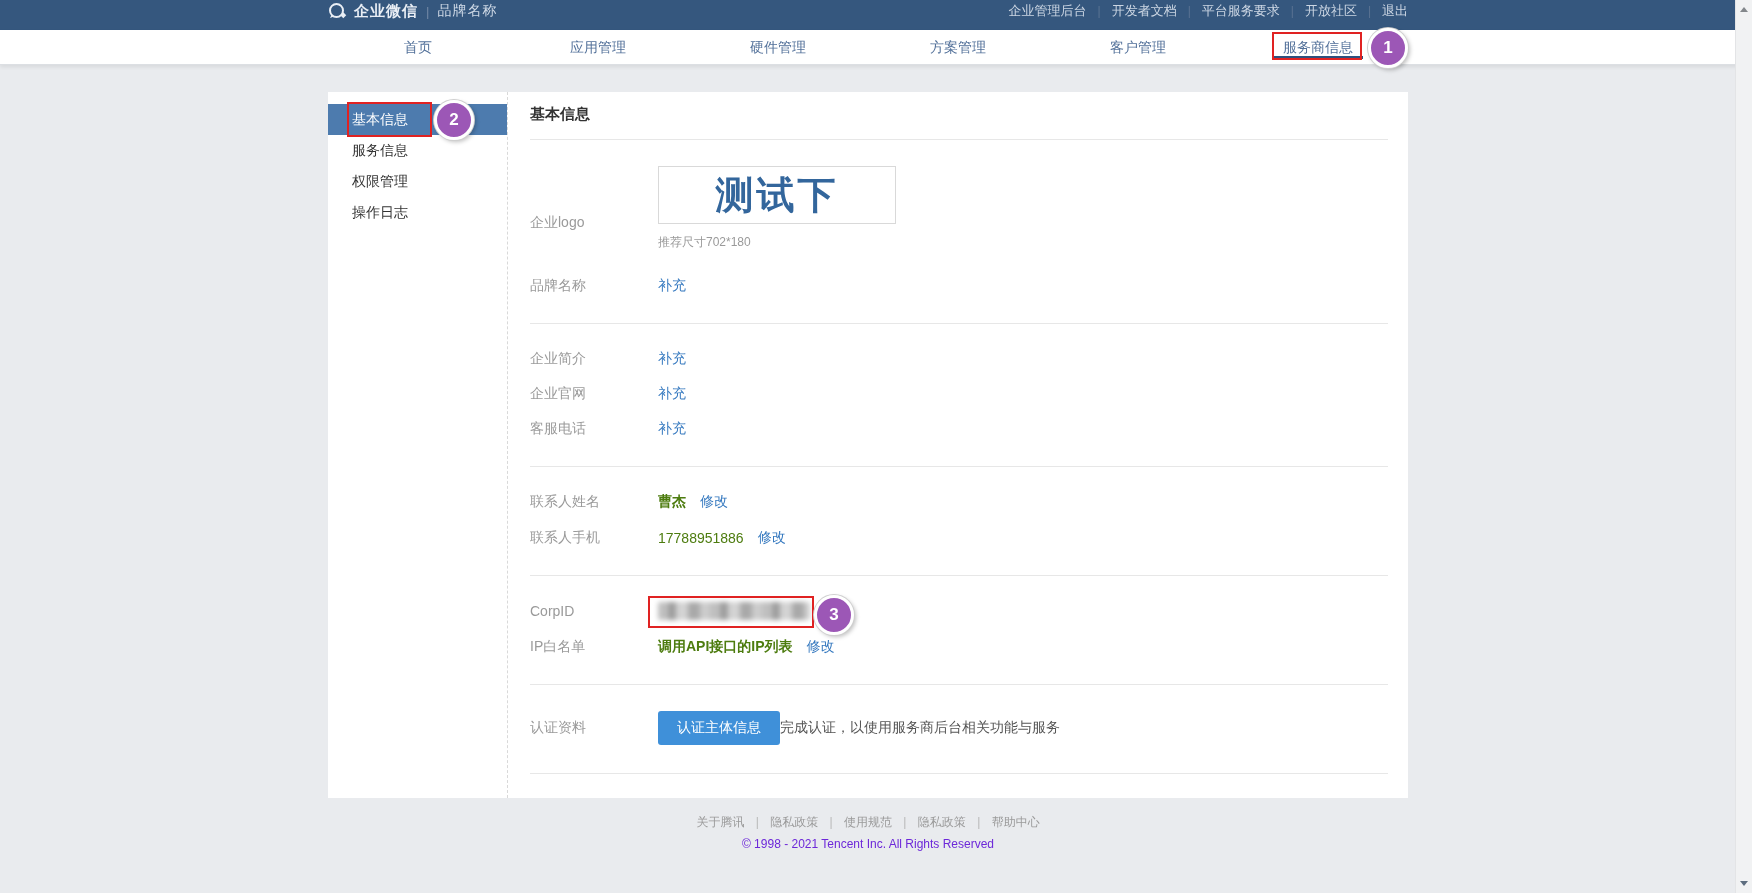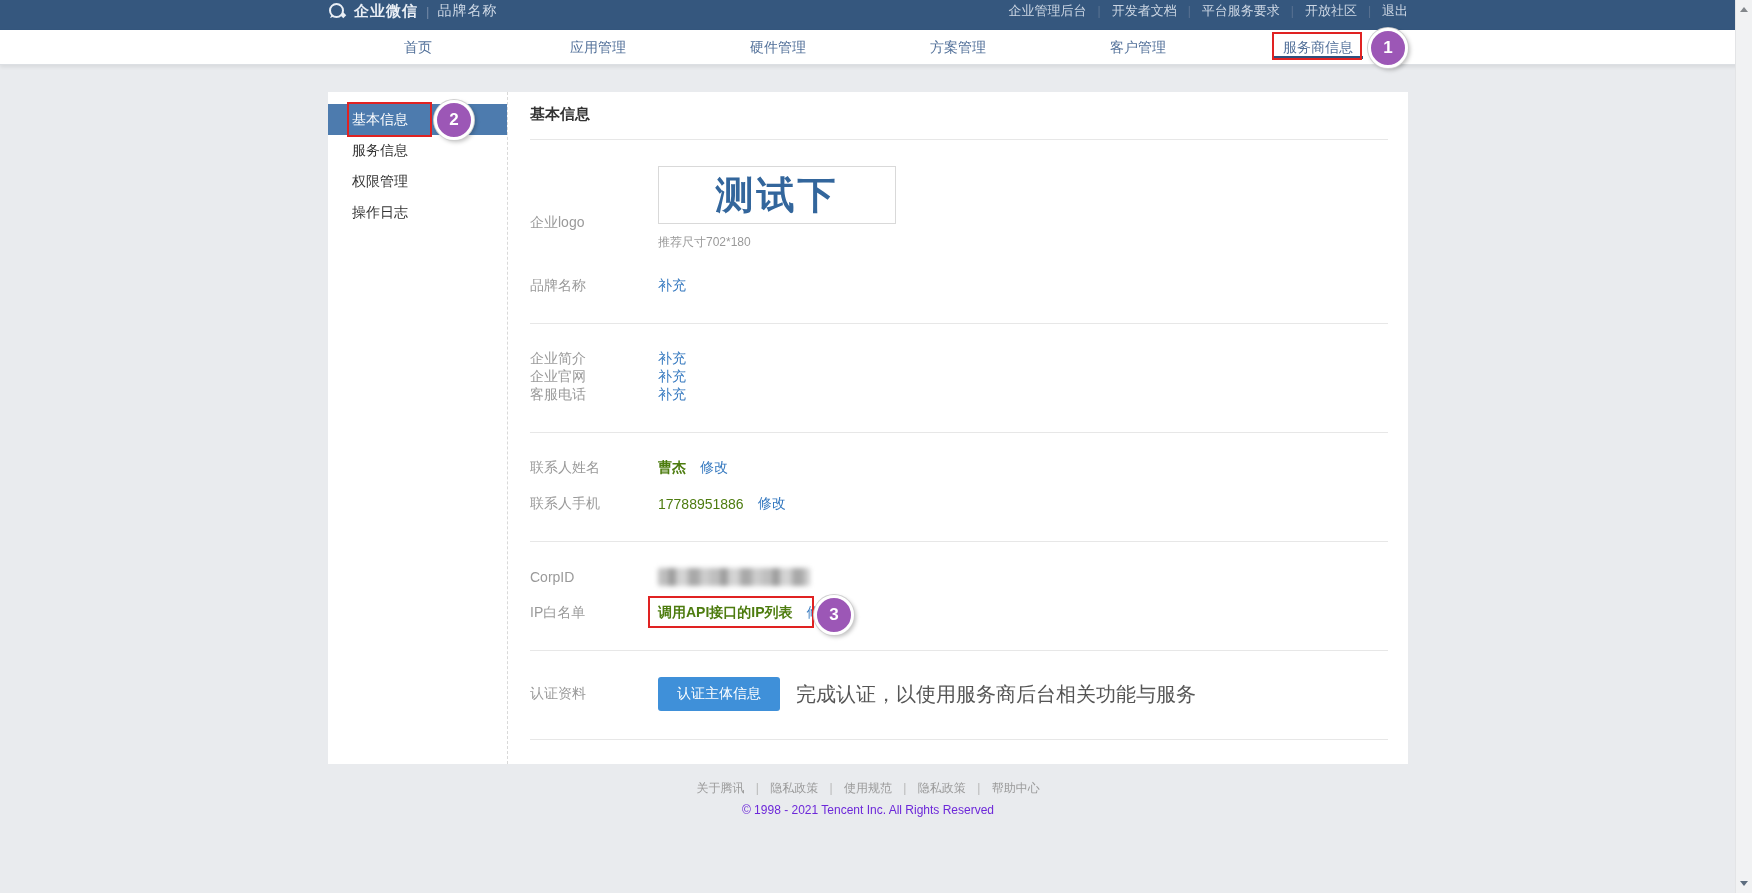--- a/index.html
+++ b/index.html
@@ -43,38 +43,38 @@
   .page-title { font-size:15px; font-weight:bold; color:#333; margin:0 0 15px; }
   .divider { border:none; border-top:1px solid #e7e7e7; margin:0; }
   .section { padding:26px 0 28px; }
 
   .row { display:flex; align-items:center; font-size:14px; }
   .row-label { width:128px; color:#9a9a9a; flex-shrink:0; }
   .link { color:#3478bf; text-decoration:none; cursor:pointer; }
   .link.ml { margin-left:14px; }
   .value { color:#4d7c0f; }
   .value.bold { font-weight:bold; }
-  .row + .row { }
+  .row + .row { margin-top:17px; }
   .row-gap18 { margin-top:18px !important; }
   .row-gap26 { margin-top:26px !important; }
 
   .logo-row { align-items:flex-end; }
   .logo-row .row-label { line-height:58px; }
   .logo-box { width:238px; height:58px; border:1px solid #d9d9d9; background:#fff;
               display:flex; align-items:center; justify-content:center; }
   .logo-text { font-size:38px; font-weight:bold; color:#33669c; letter-spacing:3px; }
   .logo-hint { margin-top:10px; font-size:12px; color:#9a9a9a; }
 
   .masked-strip { width:152px; height:18px; border-radius:2px;
     background:repeating-linear-gradient(90deg,#bfbfbf 0 10px,#9e9e9e 10px 18px,#d3d3d3 18px 30px,#a9a9a9 30px 42px,#cccccc 42px 52px);
     filter:blur(2.5px); }
 
   .btn-primary { background:#3f90d9; color:#fff; font-size:14px; padding:8px 19px;
     border:none; border-radius:3px; cursor:pointer; font-family:Liberation Mono, monospace; }
-  .cert-note { margin-left:16px; color:#555; font-size:20px; }
+  .cert-note { color:#555; font-size:14px; }
 
   
   .footer { margin-top:16px; text-align:center; font-size:12px; color:#9a9a9a; }
   .f-link { color:#9a9a9a; text-decoration:none; cursor:pointer; }
   .f-sep { margin:0 8px; color:#b8b8b8; }
   .copyright { margin-top:6px; color:#6d28d9; }
 
   
   .scrollbar { position:absolute; right:0; top:0; width:17px; height:893px;
     background:#f1f2f3; border-left:1px solid #e3e4e6; z-index:60; }

